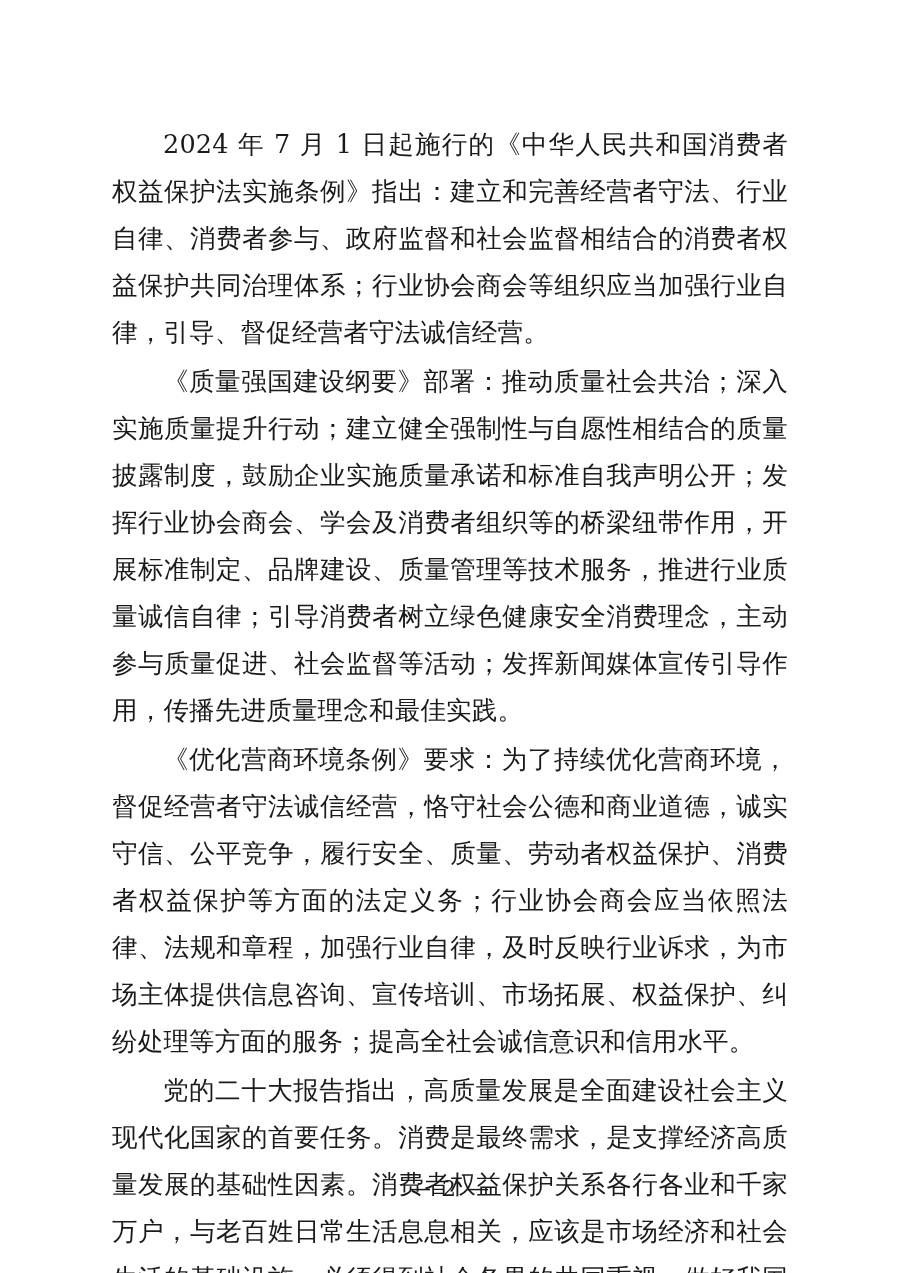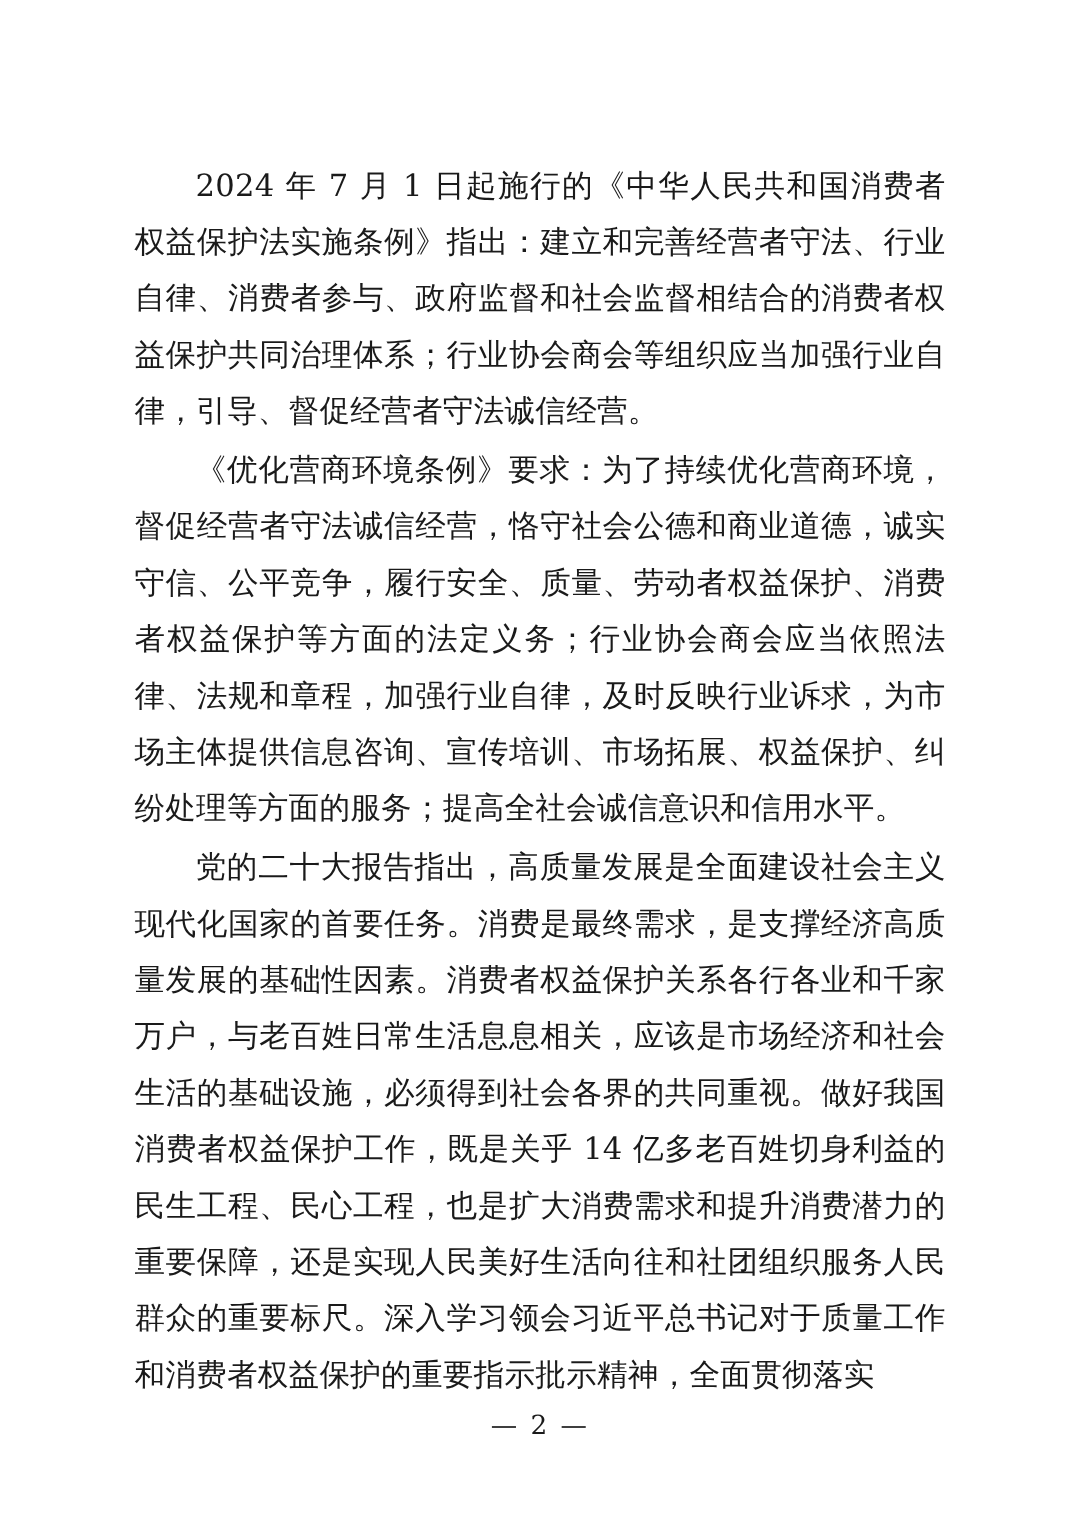--- a/index.html
+++ b/index.html
@@ -11,21 +11,21 @@
     width: 900px;
     height: 1273px;
     position: relative;
     font-family: "DejaVu Serif", "Liberation Serif", serif;
     color: #1a1a1a;
     overflow: hidden;
   }
   .page {
     position: absolute;
     left: 0;
-    top: 12px;
+    top: 1px;
     width: 900px;
     height: 1065px;
     box-sizing: border-box;
     padding: 120px 112px 0 112px;
   }
   .body-text {
     font-size: 25.5px;
     line-height: 47px;
     text-align: justify;
     text-justify: inter-ideograph;
@@ -45,18 +45,19 @@
     letter-spacing: 2px;
     color: #1a1a1a;
   }
 </style>
 </head>
 <body>
 
 <div class="page">
   <div class="body-text">
     <p class="para">2024 年 7 月 1 日起施行的《中华人民共和国消费者权益保护法实施条例》指出：建立和完善经营者守法、行业自律、消费者参与、政府监督和社会监督相结合的消费者权益保护共同治理体系；行业协会商会等组织应当加强行业自律，引导、督促经营者守法诚信经营。</p>
+    <p class="para">《质量强国建设纲要》部署：推动质量社会共治；深入实施质量提升行动；建立健全强制性与自愿性相结合的质量披露制度，鼓励企业实施质量承诺和标准自我声明公开；发挥行业协会商会、学会及消费者组织等的桥梁纽带作用，开展标准制定、品牌建设、质量管理等技术服务，推进行业质量诚信自律；引导消费者树立绿色健康安全消费理念，主动参与质量促进、社会监督等活动；发挥新闻媒体宣传引导作用，传播先进质量理念和最佳实践。</p>
     <p class="para">《优化营商环境条例》要求：为了持续优化营商环境，督促经营者守法诚信经营，恪守社会公德和商业道德，诚实守信、公平竞争，履行安全、质量、劳动者权益保护、消费者权益保护等方面的法定义务；行业协会商会应当依照法律、法规和章程，加强行业自律，及时反映行业诉求，为市场主体提供信息咨询、宣传培训、市场拓展、权益保护、纠纷处理等方面的服务；提高全社会诚信意识和信用水平。</p>
     <p class="para">党的二十大报告指出，高质量发展是全面建设社会主义现代化国家的首要任务。消费是最终需求，是支撑经济高质量发展的基础性因素。消费者权益保护关系各行各业和千家万户，与老百姓日常生活息息相关，应该是市场经济和社会生活的基础设施，必须得到社会各界的共同重视。做好我国消费者权益保护工作，既是关乎 14 亿多老百姓切身利益的民生工程、民心工程，也是扩大消费需求和提升消费潜力的重要保障，还是实现人民美好生活向往和社团组织服务人民群众的重要标尺。深入学习领会习近平总书记对于质量工作和消费者权益保护的重要指示批示精神，全面贯彻落实</p>
   </div>
 </div>
 
 <div class="footer">— 2 —</div>
 
 </body></html>

